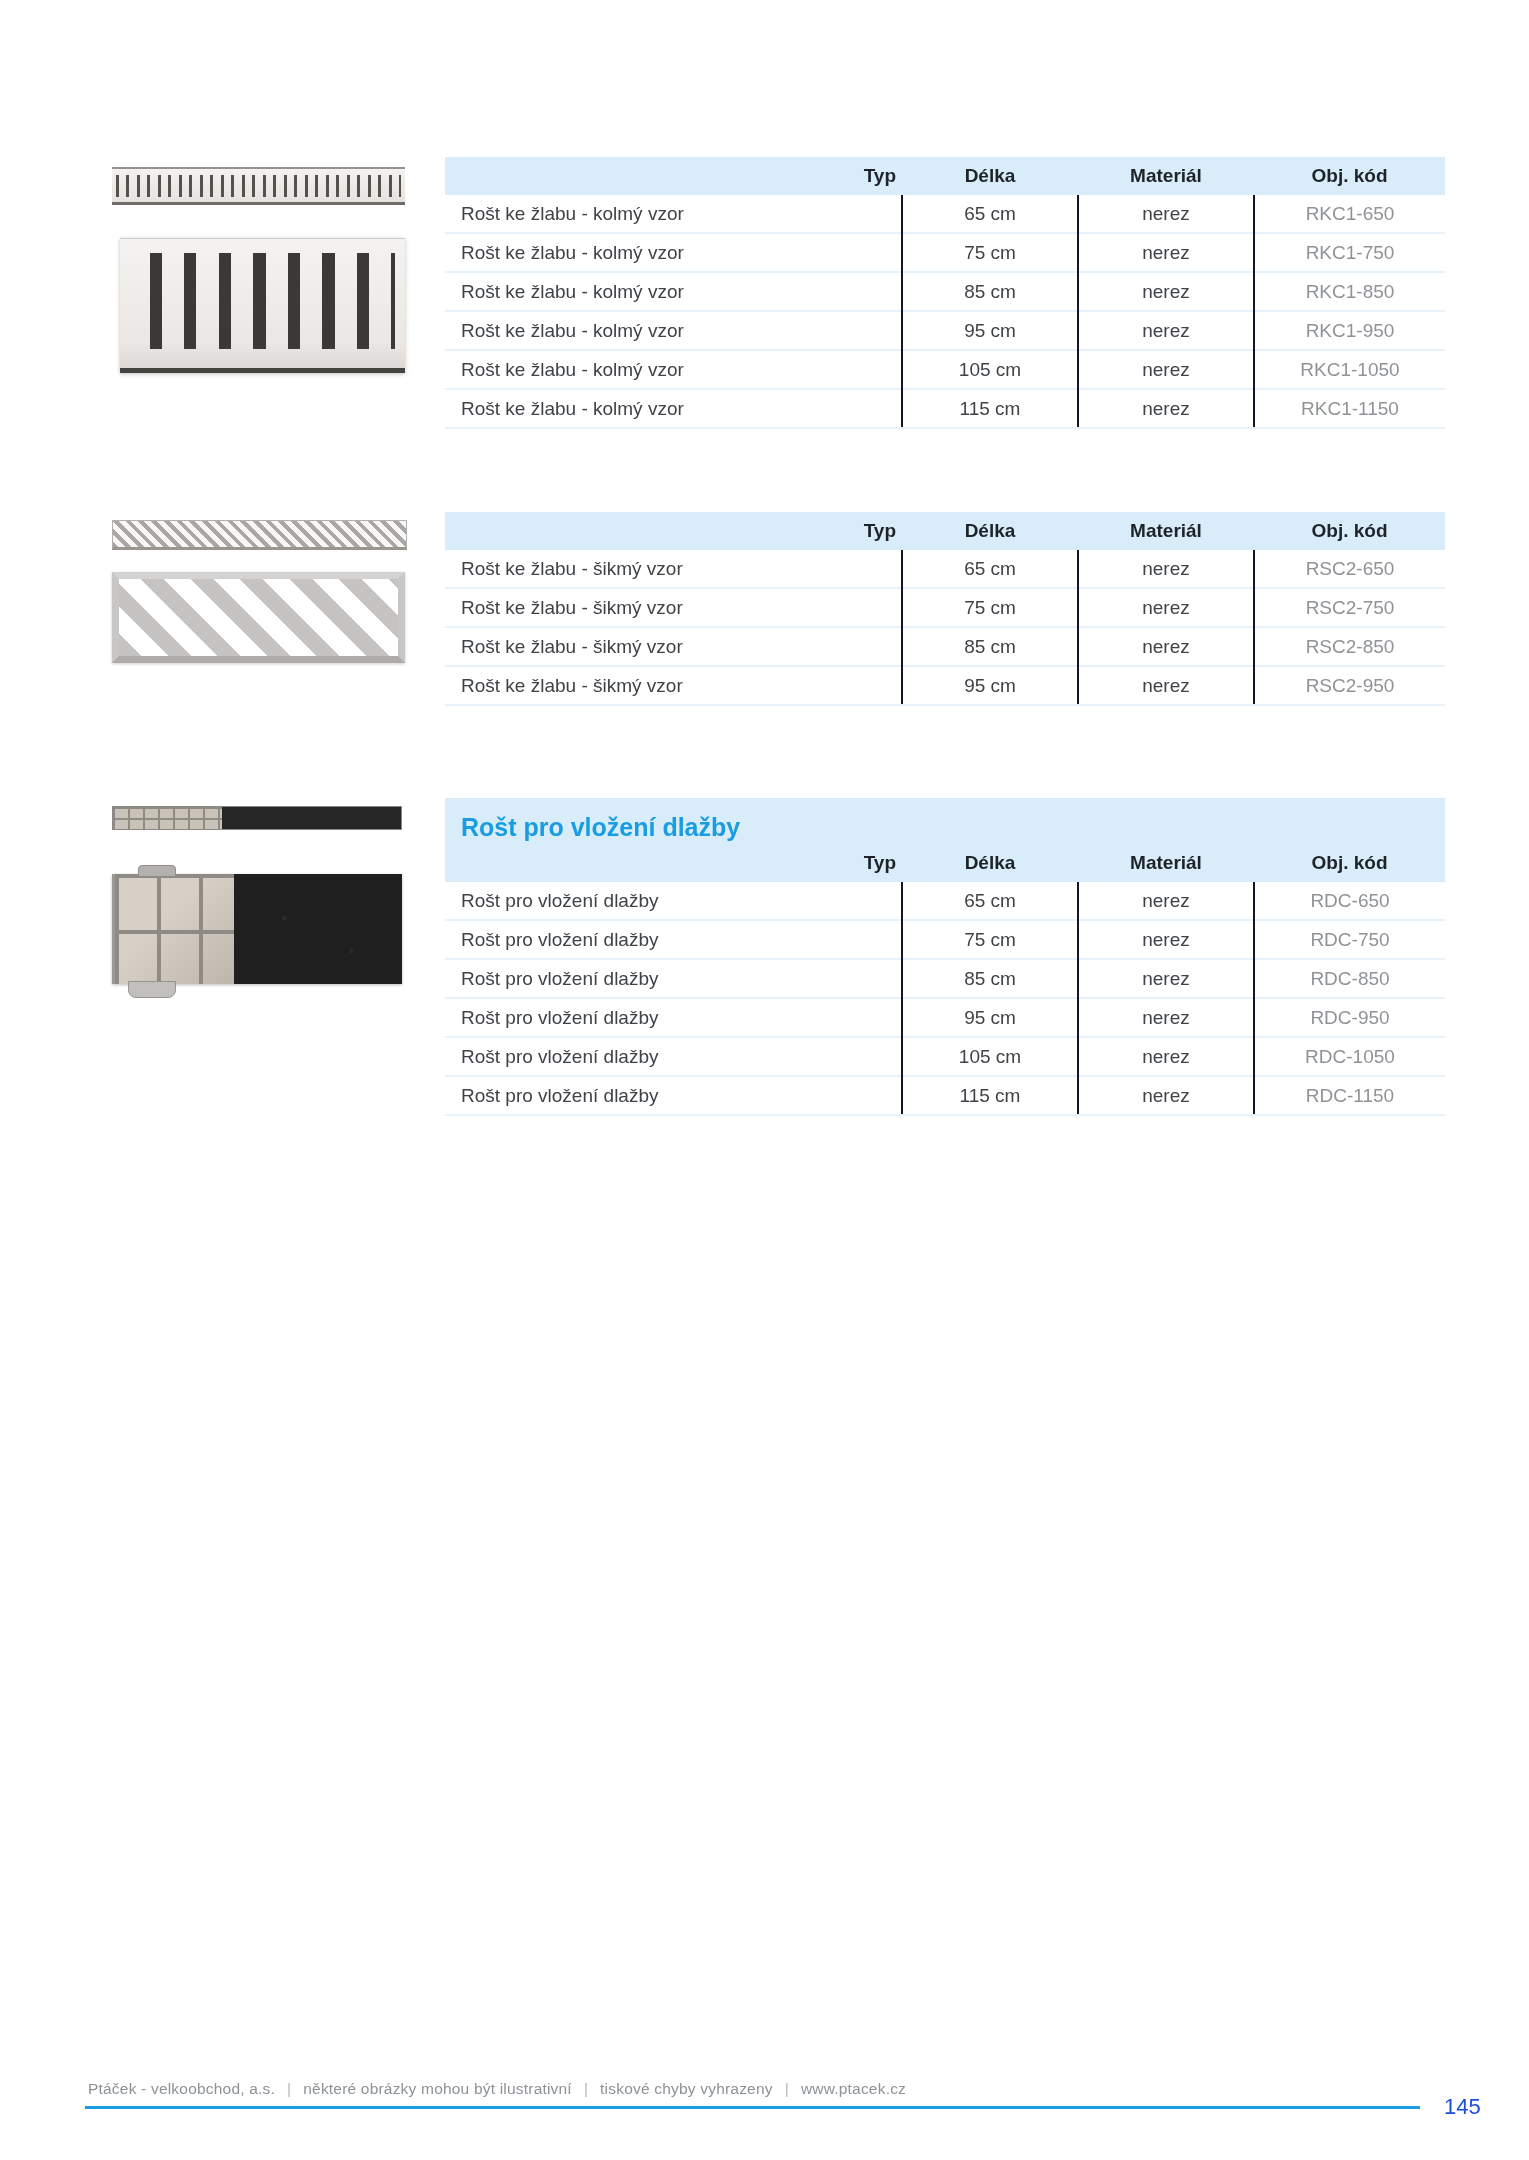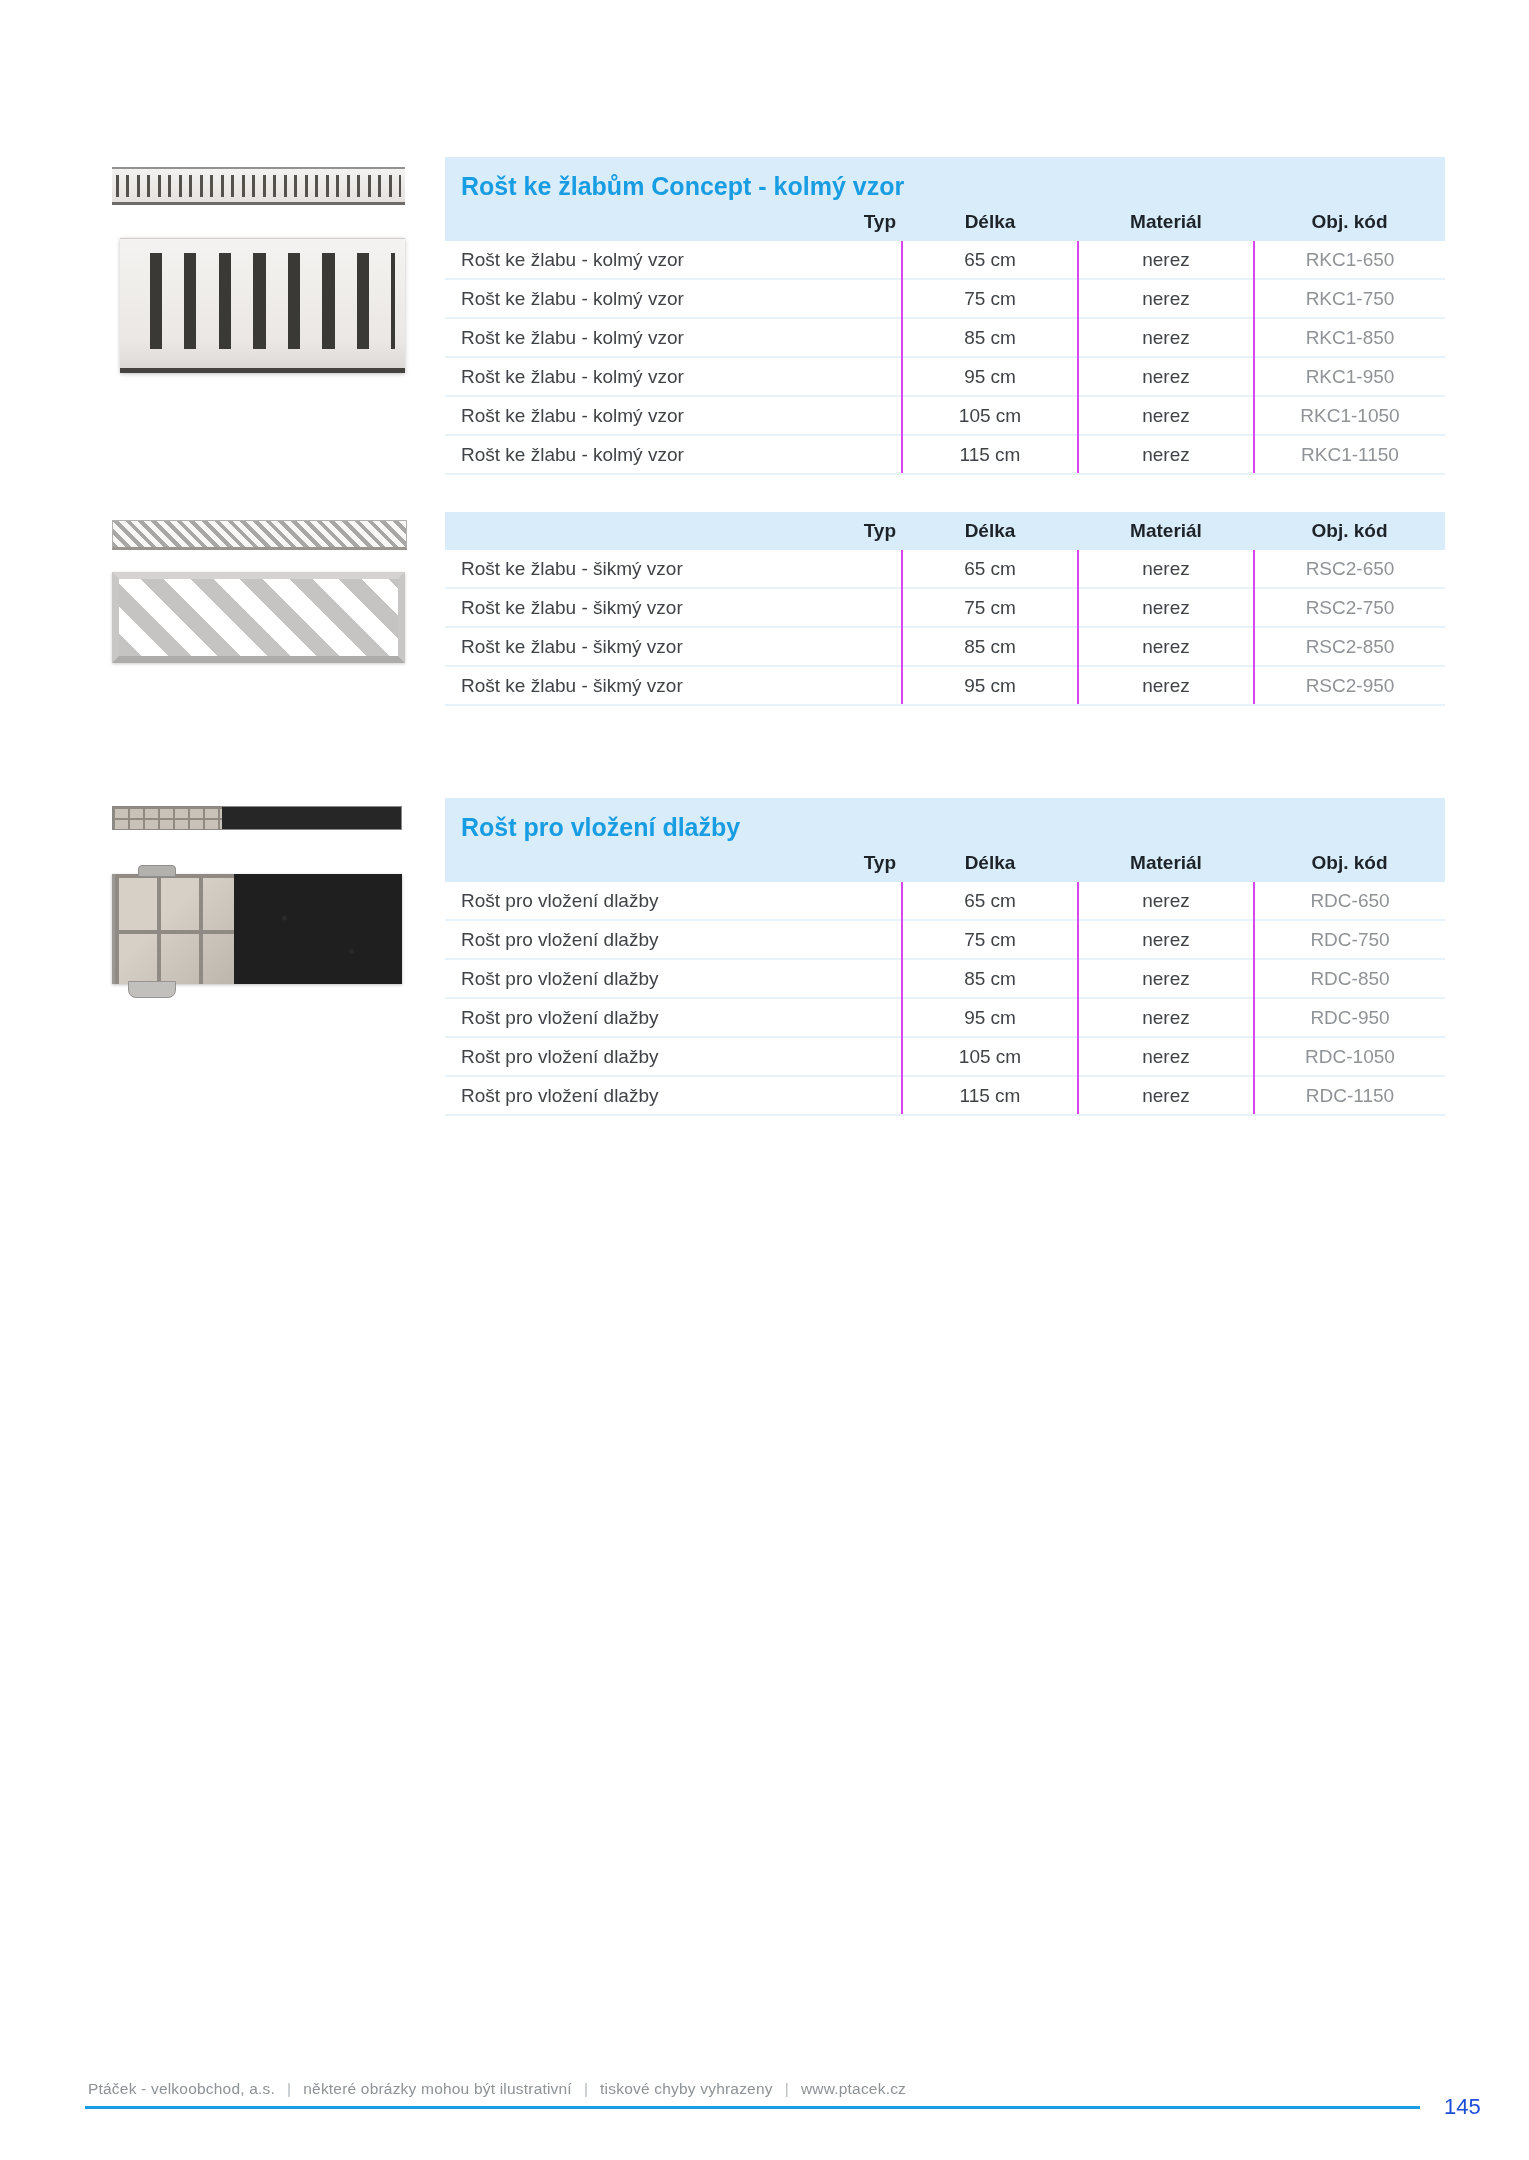--- a/index.html
+++ b/index.html
@@ -110,21 +110,21 @@
   table.data thead th.left { text-align:right; padding-left:16px; }
 
   table.data tbody td {
     height:37px; font-size:19px; color:#3f4347; text-align:center;
     vertical-align:middle; padding:0 6px; background:#ffffff;
     border-top:2px solid #e7f2fb;
   }
   table.data tbody tr:first-child td { border-top:none; }
   table.data tbody tr:last-child td { border-bottom:2px solid #e7f2fb; }
   table.data tbody td:first-child { text-align:left; padding-left:16px; }
-  table.data tbody td + td { border-left:2px solid #d946ef; }
+  table.data tbody td + td { border-left:2px solid #0f172a; }
   table.data tbody td.code { color:#8f9397;margin-top:15px; }
 
   
   .footer-text {
     position:absolute; left:88px; top:2080px; font-size:15.5px; color:#8d9297;
     letter-spacing:.2px;
   }
   .footer-text .sep { color:#b4b9bd; padding:0 12px; }
   .footer-text .url { color:#8d9297; text-decoration:none; }
   .footer-line {
@@ -151,23 +151,20 @@
     <div class="blackpart"></div>
   </div>
   <div class="img photo3">
     <div class="tab-top"></div>
     <div class="tab-bottom"></div>
     <div class="tiles"></div>
     <div class="blackpart"></div>
   </div>
 
   <div class="tablebox t1">
-    <div class="title-bar">
-      <h2>Rošt ke žlabům Concept - kolmý vzor</h2>
-    </div>
     <table class="data">
       <colgroup>
           <col class="c-typ">
           <col class="c-delka">
           <col class="c-material">
           <col class="c-kod">
         </colgroup>
       <thead>
         <tr>
           <th class="left">Typ</th>

